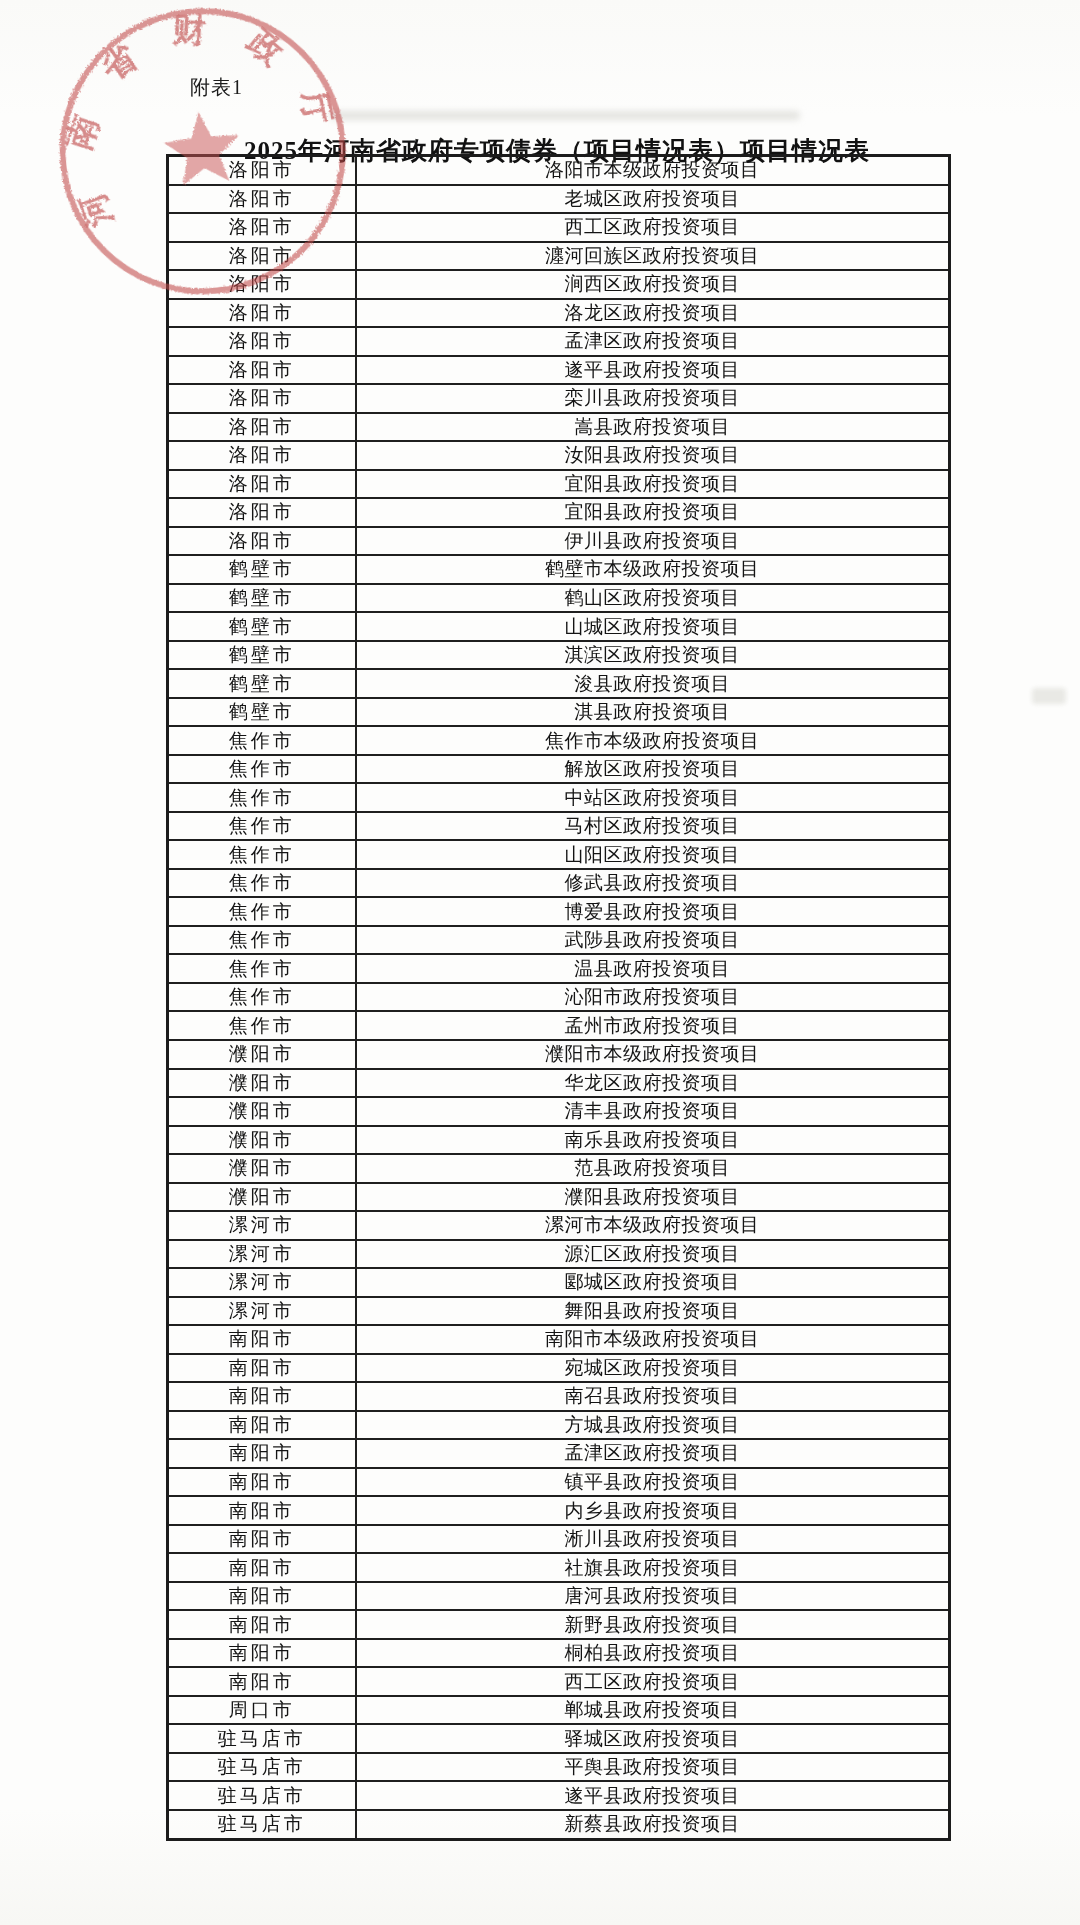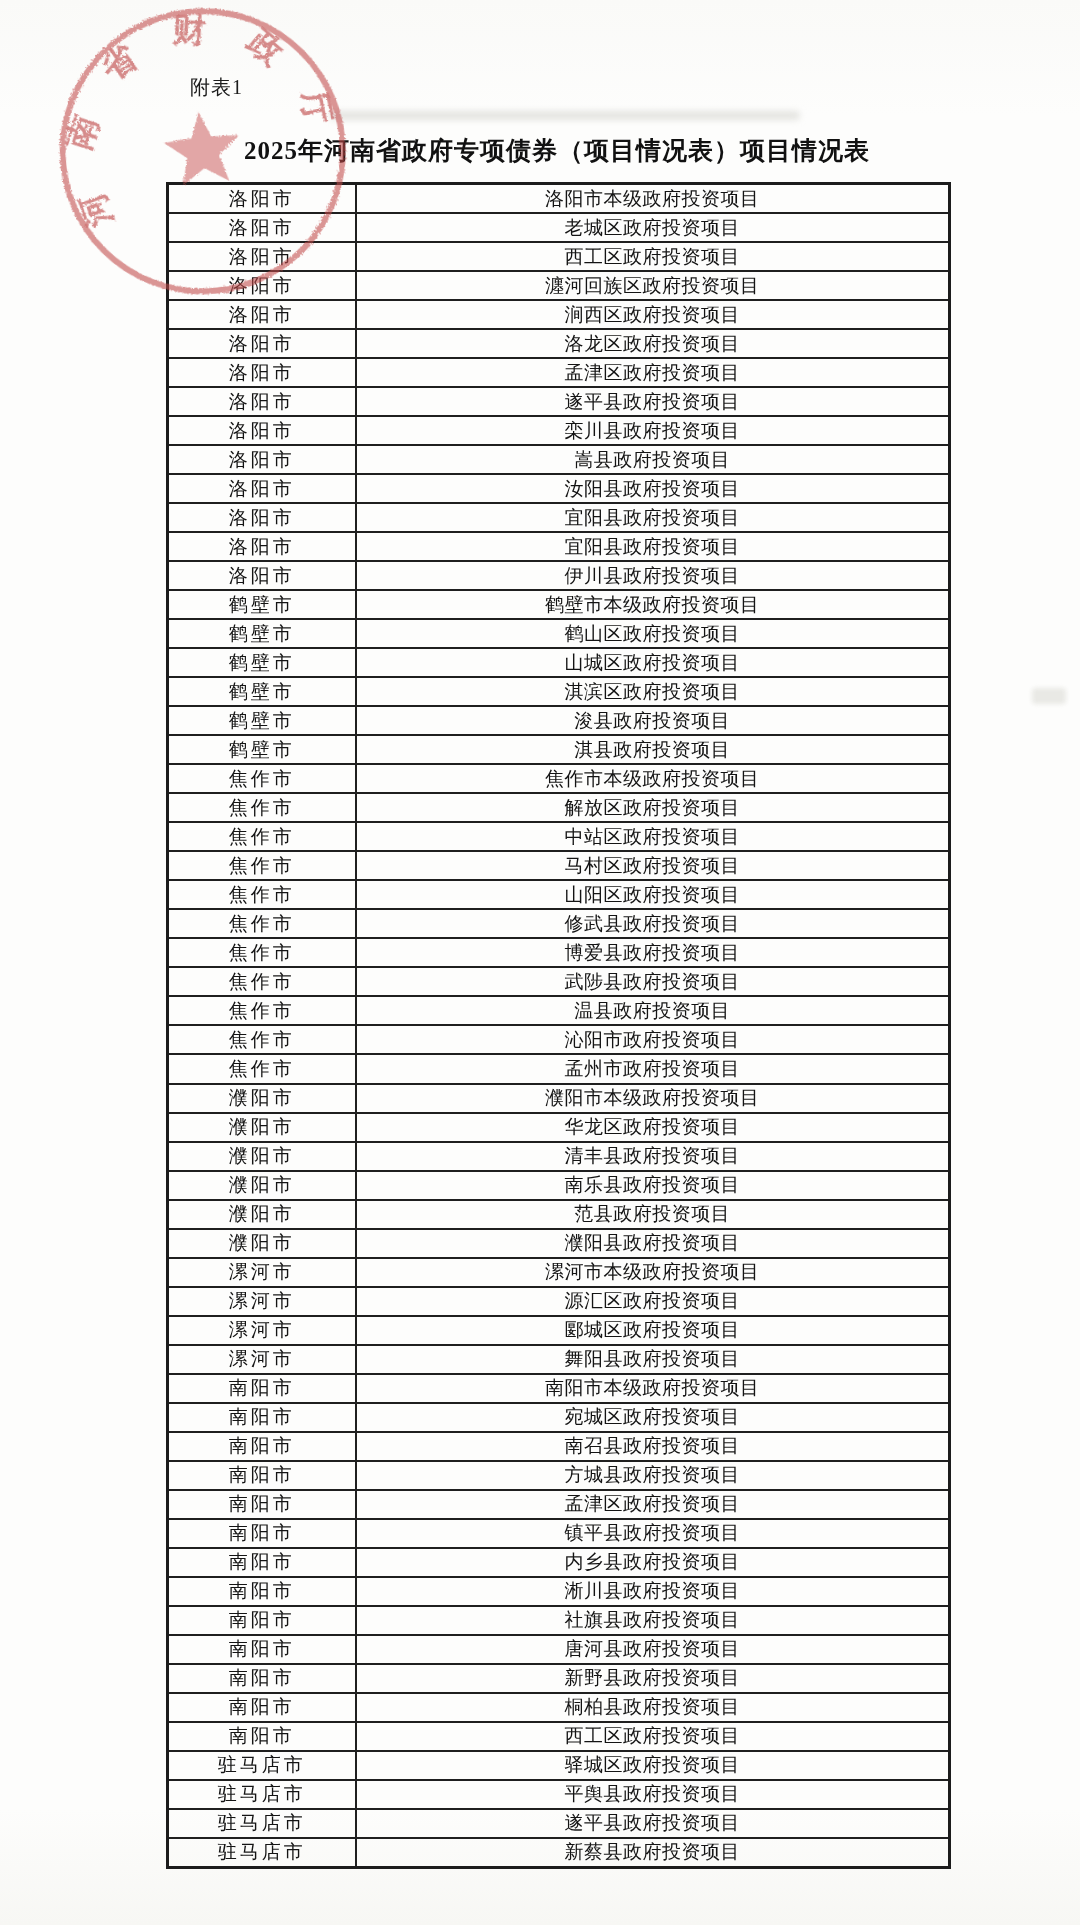--- a/index.html
+++ b/index.html
@@ -38,21 +38,21 @@
     text-align: center;
     font-size: 25px;
     font-weight: 700;
     letter-spacing: 1px;
     color: #111;
     white-space: nowrap;
   }
   table.bond-table {
     position: absolute;
     left: 166px;
-    top: 182px;
+    top: 154px;
     width: 782px;
     height: 1687px;
     border-collapse: collapse;
     table-layout: fixed;
     border: 3px solid #1c1c1c;
     padding-left: 36px;
   }
   table.bond-table td {
     border: 2px solid #1f1f1f;
     text-align: center;
@@ -330,20 +330,24 @@
       <td class="city-cell">南阳市</td>
       <td class="project-cell">新野县政府投资项目</td>
     </tr>
         <tr>
       <td class="city-cell">南阳市</td>
       <td class="project-cell">桐柏县政府投资项目</td>
     </tr>
         <tr>
       <td class="city-cell">南阳市</td>
       <td class="project-cell">西工区政府投资项目</td>
+    </tr>
+        <tr>
+      <td class="city-cell">周口市</td>
+      <td class="project-cell">郸城县政府投资项目</td>
     </tr>
         <tr>
       <td class="city-cell">驻马店市</td>
       <td class="project-cell">驿城区政府投资项目</td>
     </tr>
         <tr>
       <td class="city-cell">驻马店市</td>
       <td class="project-cell">平舆县政府投资项目</td>
     </tr>
         <tr>

